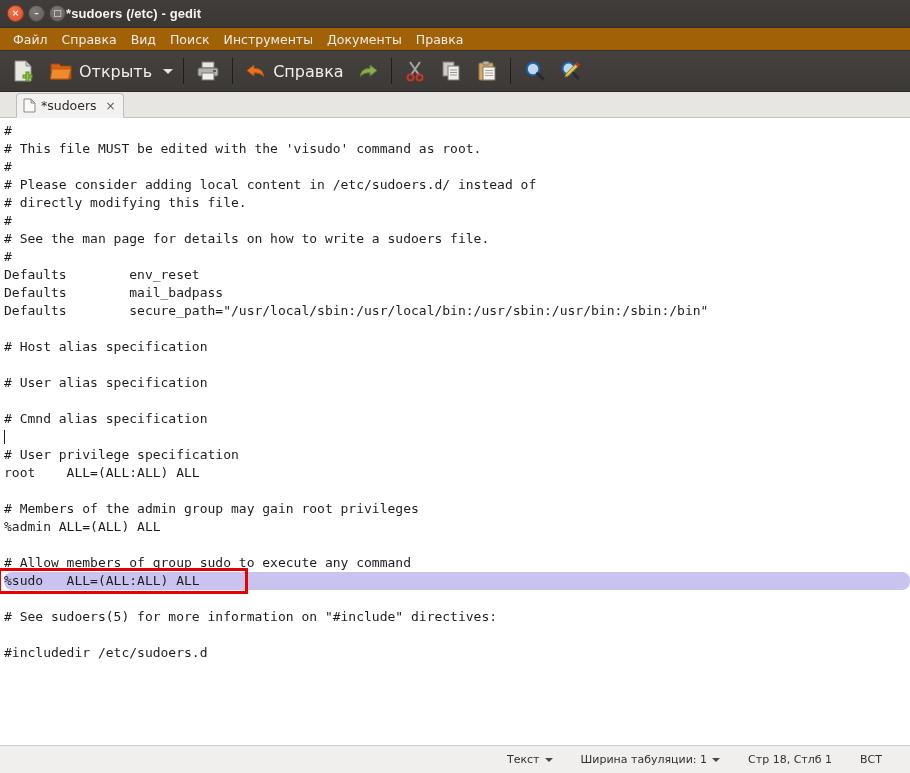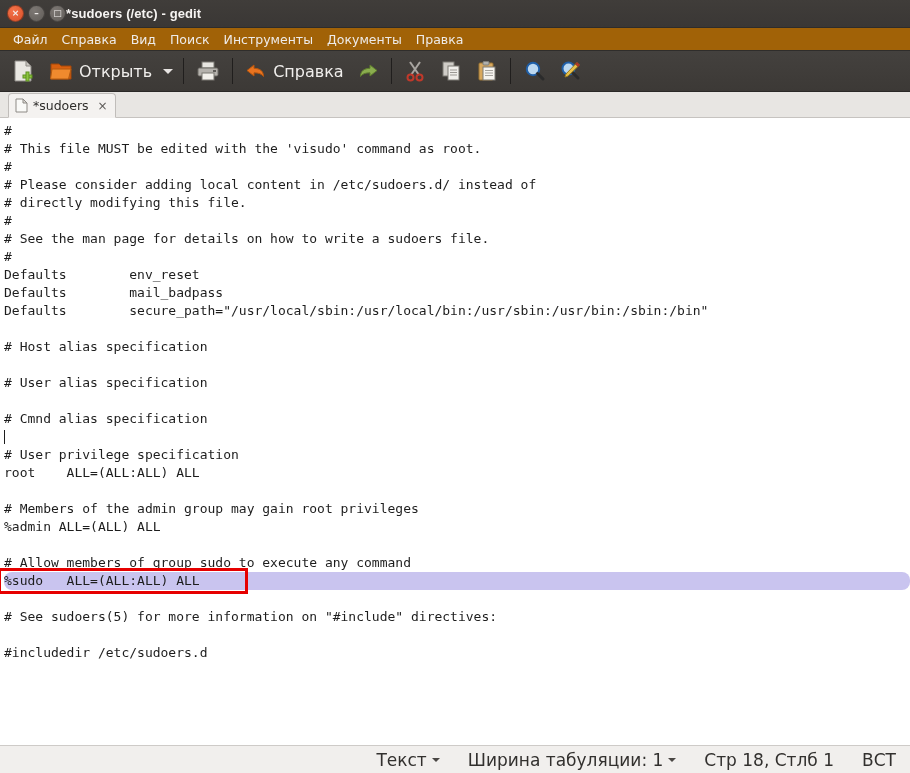--- a/index.html
+++ b/index.html
@@ -62,21 +62,21 @@
     width: 0; height: 0; border-left: 5px solid transparent;
     border-right: 5px solid transparent; border-top: 5px solid #e7e4e2;
     margin: 0 5px;
   }
   .ico { display:block; }
 
   
   .tabstrip {
     height: 26px; flex: 0 0 26px; background: #e8e6e3;
     border-bottom: 1px solid #c6c3c0; display: flex; align-items: flex-start;
-    padding-left: 8px;
+    padding-left: 16px;
   }
   .tab {
     height: 25px; background: #f4f2f0; border: 1px solid #c0bdba;
     border-bottom: 1px solid #f4f2f0; border-radius: 4px 4px 0 0;
     display: flex; align-items: center; gap: 5px; padding: 0 7px 0 6px;
     font-size: 12.5px; color: #2e2c2a; position: relative; top: 1px;
   }
   .tab-close { color: #5d5a57; font-size: 12px; padding-left: 4px; }
 
   
@@ -97,21 +97,21 @@
   }
   .annot-box {
     position: absolute; border: 3px solid #e60000; pointer-events: none;
   }
 
   
   .statusbar {
     height: 28px; flex: 0 0 28px; background: #f1efed;
     border-top: 1px solid #cecbc8;
     display: flex; align-items: center; justify-content: flex-end;
-    font-size: 17px; color: #32302e; gap: 0;
+    font-size: 11px; color: #32302e; padding-right: 14px; gap: 0;
   }
   .sb-item { display: flex; align-items: center; gap: 5px; padding: 0 14px; white-space: nowrap; }
   .sb-caret {
     width: 0; height: 0; border-left: 4px solid transparent;
     border-right: 4px solid transparent; border-top: 4px solid #4a4744;
   }
 </style>
 </head>
 <body>
 

